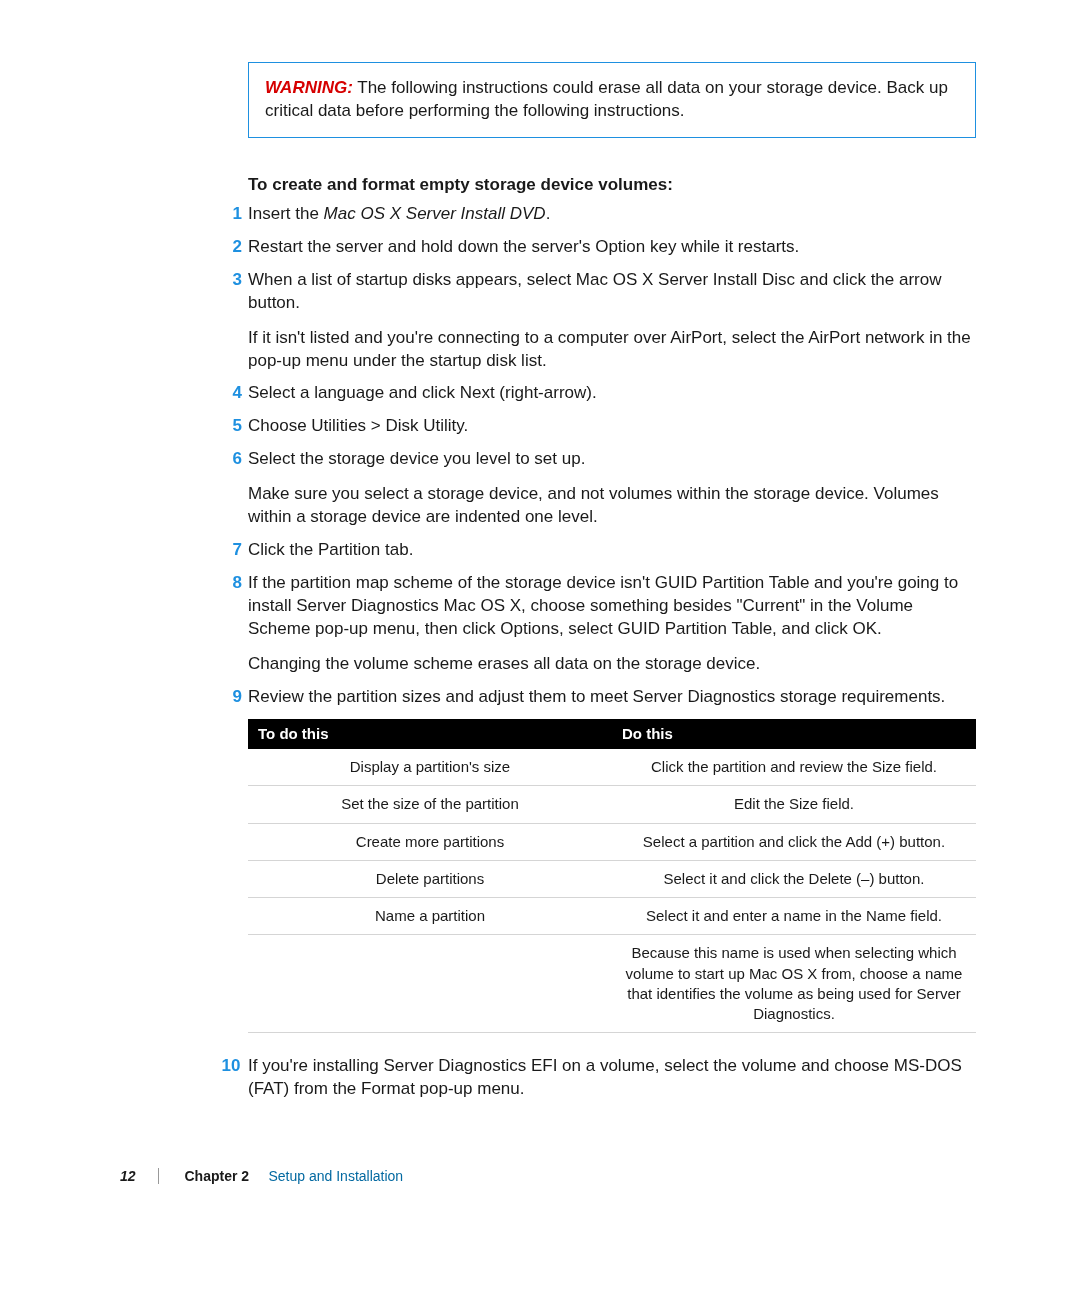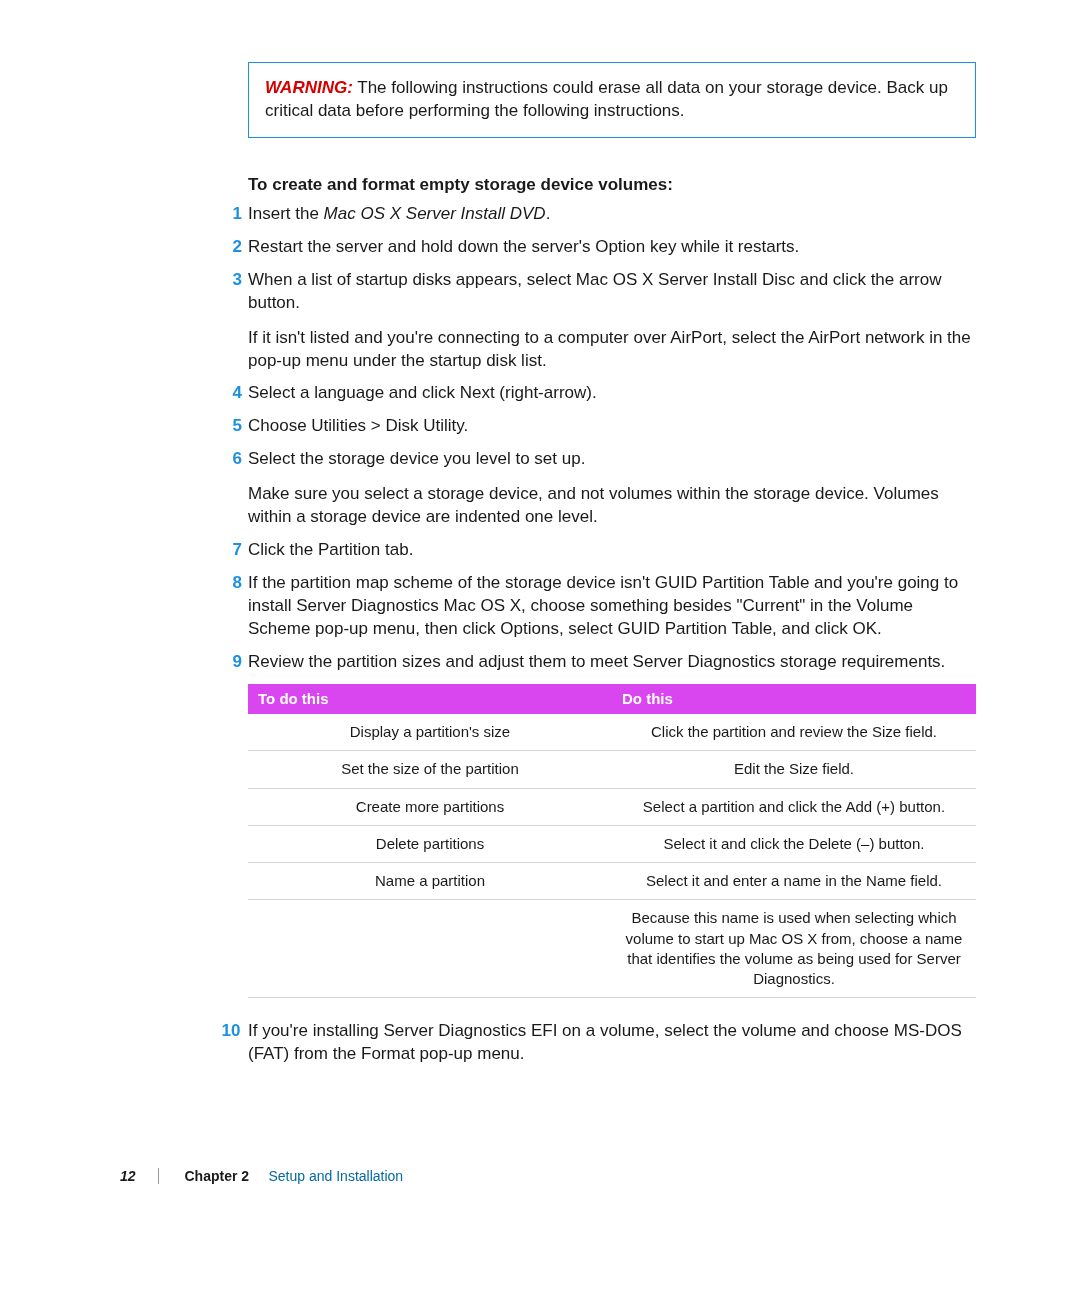--- a/index.html
+++ b/index.html
@@ -65,21 +65,21 @@
     font-style: italic;
   }
   table.instr {
     width: 100%;
     border-collapse: collapse;
     font-size: 15px;
     margin-top: 10px;
     table-layout: fixed;
   }
   table.instr th {
-    background: #d946ef;
+    background: #000000;
     color: #fff;
     text-align: left;
     font-weight: 600;
     padding: 5px 10px;
   }
   table.instr td {
     padding: 8px 10px;
     vertical-align: top;
     border-bottom: 1px solid #d5d5d5;
     color: #1a1a1a;
@@ -169,20 +169,21 @@
       <span class="step-num">7</span>
       <div class="step-body">
         <p>Click the Partition tab.</p>
       </div>
     </li>
 
     <li>
       <span class="step-num">8</span>
       <div class="step-body">
         <p>If the partition map scheme of the storage device isn't GUID Partition Table and you're going to install Server Diagnostics Mac OS X, choose something besides "Current" in the Volume Scheme pop-up menu, then click Options, select GUID Partition Table, and click OK.</p>
+        <p>Changing the volume scheme erases all data on the storage device.</p>
       </div>
     </li>
 
     <li>
       <span class="step-num">9</span>
       <div class="step-body">
         <p>Review the partition sizes and adjust them to meet Server Diagnostics storage requirements.</p>
       </div>
     </li>
 

